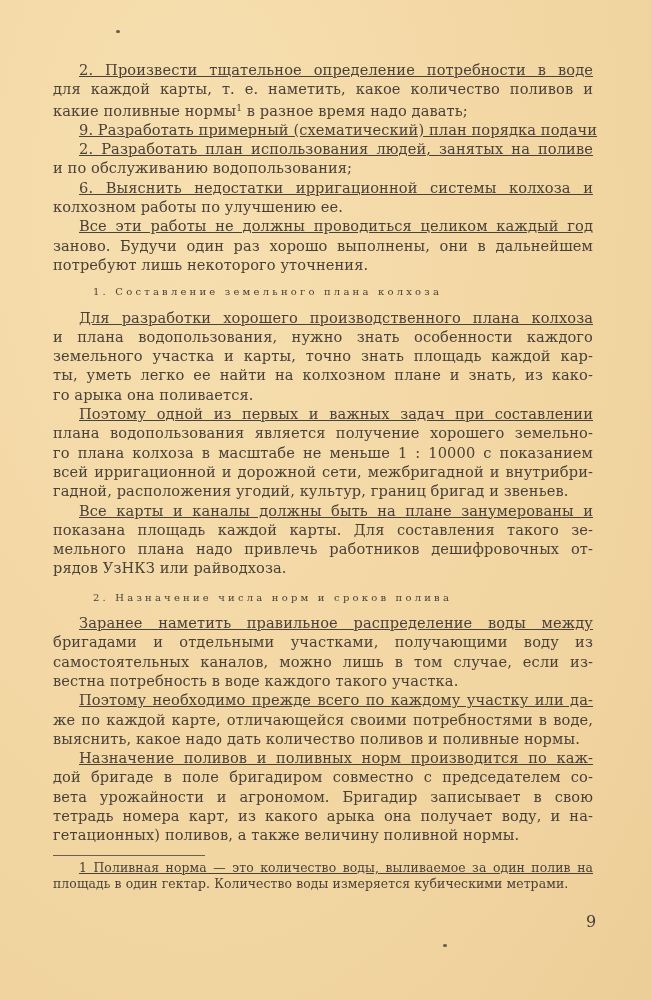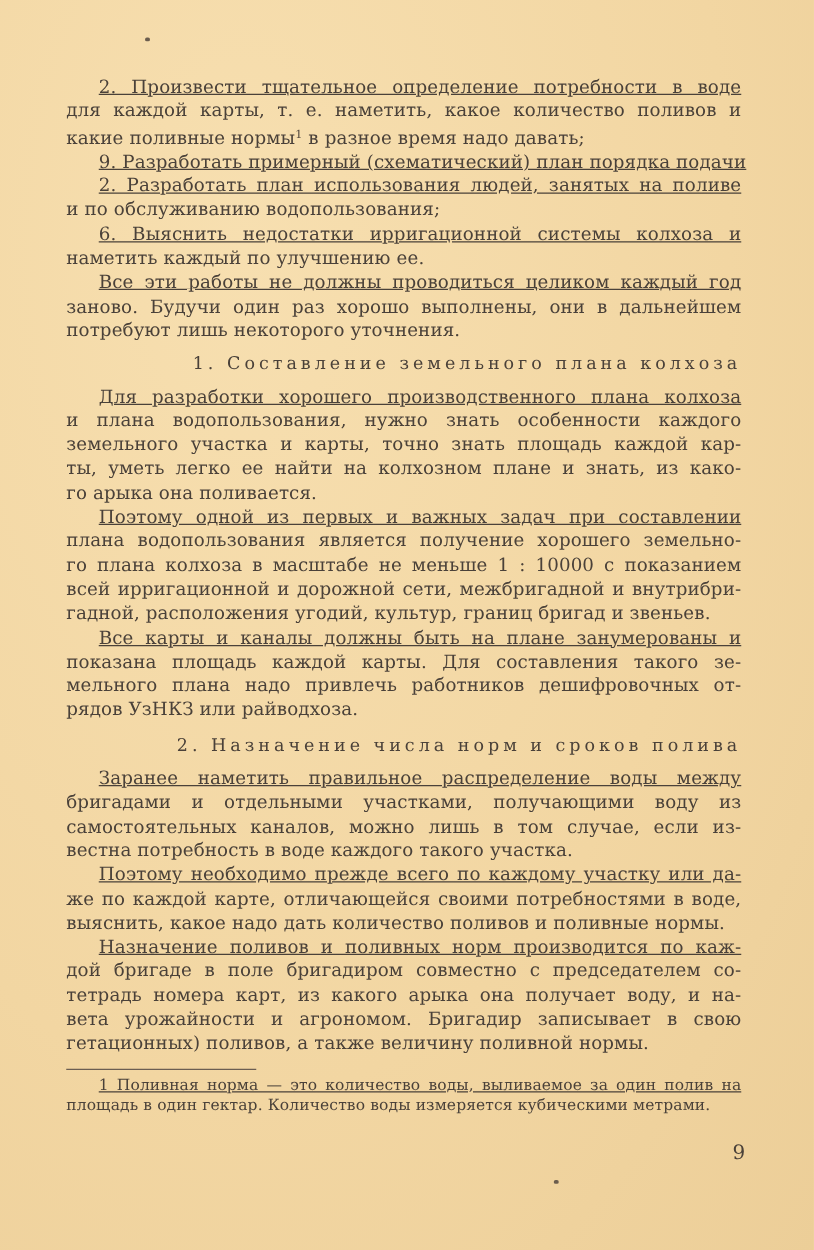--- a/index.html
+++ b/index.html
@@ -14,21 +14,21 @@
   .page {
     position: absolute; left: 53px; top: 60px; width: 540px;
     font-size: 14.6px; line-height: 19.3px;
     letter-spacing: 0.1px;
   }
   .line { display: block; text-align: justify; text-align-last: justify; white-space: nowrap; }
   .line.last { text-align-last: left; }
   .indent { padding-left: 26px; text-decoration: underline; }
   .heading {
     margin: 8px 0 6px 0; padding-left: 40px;
-    letter-spacing: 3.2px; font-size: 14px; text-align: right;
+    letter-spacing: 3.2px; font-size: 10px;
   }
   sup { font-size: 9px; vertical-align: 5px; }
   .rule { width: 152px; border-top: 1px solid #6b5e52; margin: 10px 0 4px 0; }
   .footnote { font-size: 12.4px; line-height: 16px; }
   .pageno {
     position: absolute; left: 586px; top: 912px; font-size: 16px;
   }
   .speck { position: absolute; width: 4px; height: 3px; background: #6b5d4e; border-radius: 2px; }
 </style>
 </head>
@@ -43,21 +43,21 @@
       </div>
       <div>
         <span class="line indent">9. Разработать примерный (схематический) план порядка подачи</span>
       </div>
       <div>
         <span class="line indent">2. Разработать план использования людей, занятых на поливе</span>
         <span class="line last">и по обслуживанию водопользования;</span>
       </div>
       <div>
         <span class="line indent">6. Выяснить недостатки ирригационной системы колхоза и</span>
-        <span class="line last">наметить каждый по улучшению ее.</span>
+        <span class="line last">колхозном работы по улучшению ее.</span>
       </div>
       <div>
         <span class="line indent">Все эти работы не должны проводиться целиком каждый год</span>
         <span class="line">заново. Будучи один раз хорошо выполнены, они в дальнейшем</span>
         <span class="line last">потребуют лишь некоторого уточнения.</span>
       </div>
     </div>
   <div class="heading">1. Составление земельного плана колхоза</div>
   <div id="sec1">
       <div>
@@ -90,22 +90,22 @@
         <span class="line last">вестна потребность в воде каждого такого участка.</span>
       </div>
       <div>
         <span class="line indent">Поэтому необходимо прежде всего по каждому участку или да-</span>
         <span class="line">же по каждой карте, отличающейся своими потребностями в воде,</span>
         <span class="line last">выяснить, какое надо дать количество поливов и поливные нормы.</span>
       </div>
       <div>
         <span class="line indent">Назначение поливов и поливных норм производится по каж-</span>
         <span class="line">дой бригаде в поле бригадиром совместно с председателем со-</span>
+        <span class="line">вета урожайности и агрономом. Бригадир записывает в свою</span>
         <span class="line">тетрадь номера карт, из какого арыка она получает воду, и на-</span>
-        <span class="line">вета урожайности и агрономом. Бригадир записывает в свою</span>
         <span class="line last">гетационных) поливов, а также величину поливной нормы.</span>
       </div>
     </div>
   <div class="rule"></div>
   <div id="fn" class="footnote">
       <span class="line indent">1 Поливная норма — это количество воды, выливаемое за один полив на</span>
       <span class="line last">площадь в один гектар. Количество воды измеряется кубическими метрами.</span>
     </div>
 </div>
 <div class="pageno">9</div>

